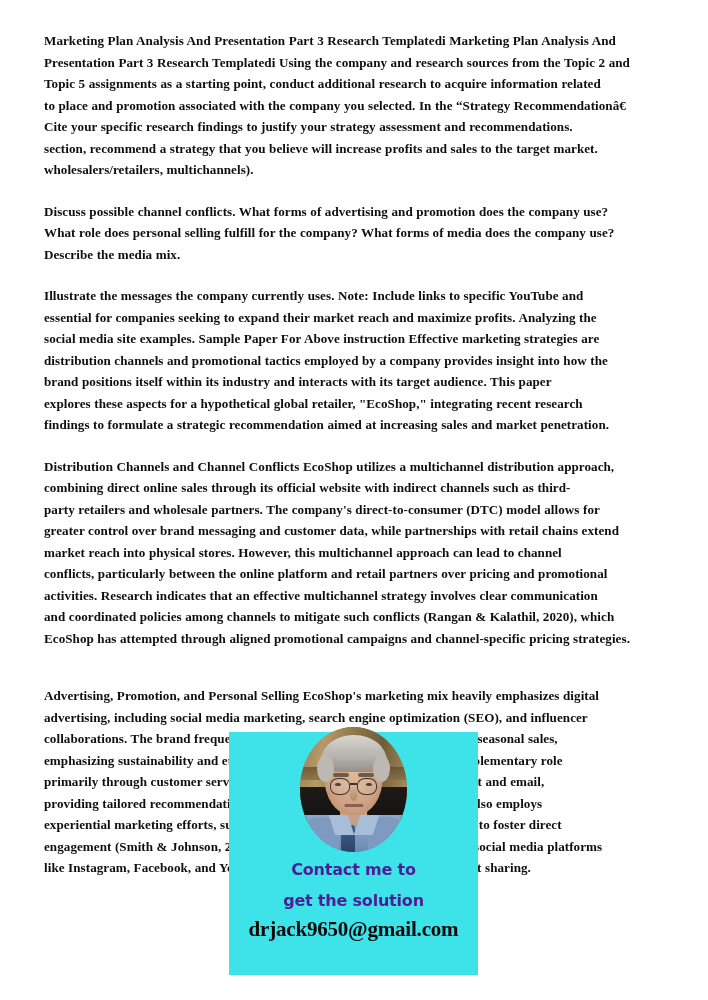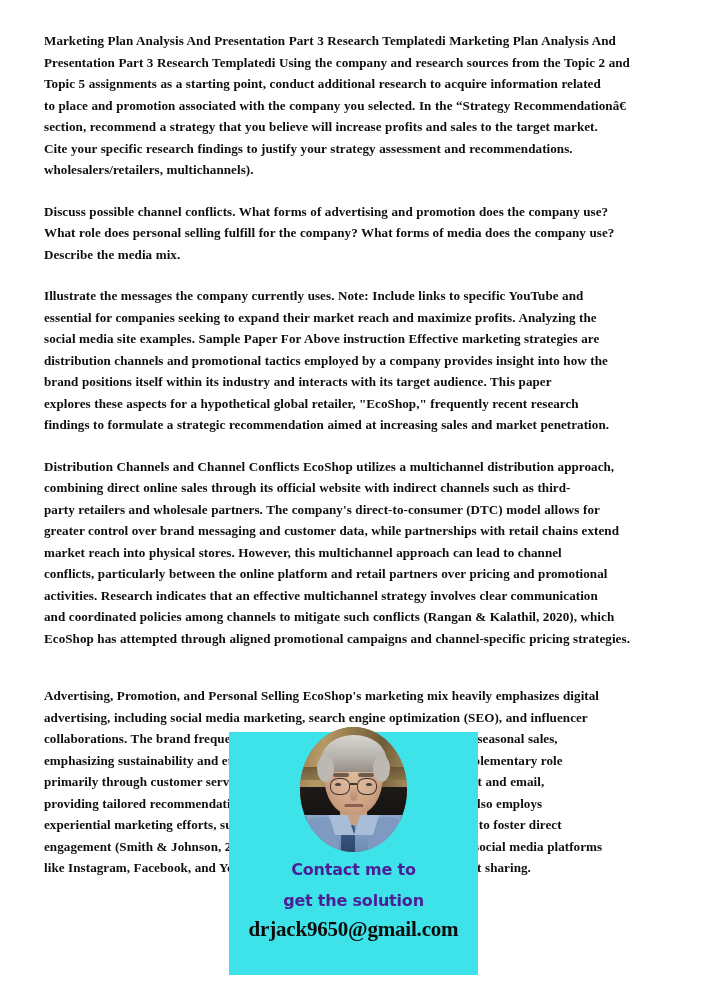--- a/index.html
+++ b/index.html
@@ -202,38 +202,38 @@
 
 <div id="page">
 
   <div id="doc-body">
 
     <p class="para">
       <span class="ln">Marketing Plan Analysis And Presentation Part 3 Research Templatedi Marketing Plan Analysis And</span>
       <span class="ln">Presentation Part 3 Research Templatedi Using the company and research sources from the Topic 2 and</span>
       <span class="ln">Topic 5 assignments as a starting point, conduct additional research to acquire information related</span>
       <span class="ln">to place and promotion associated with the company you selected. In the “Strategy Recommendationâ€</span>
+      <span class="ln">Cite your specific research findings to justify your strategy assessment and recommendations.</span>
       <span class="ln">section, recommend a strategy that you believe will increase profits and sales to the target market.</span>
-      <span class="ln">Cite your specific research findings to justify your strategy assessment and recommendations.</span>
       <span class="ln">wholesalers/retailers, multichannels).</span>
     </p>
 
     <p class="para">
       <span class="ln">Discuss possible channel conflicts. What forms of advertising and promotion does the company use?</span>
       <span class="ln">What role does personal selling fulfill for the company? What forms of media does the company use?</span>
       <span class="ln">Describe the media mix.</span>
     </p>
 
     <p class="para">
       <span class="ln">Illustrate the messages the company currently uses. Note: Include links to specific YouTube and</span>
       <span class="ln">essential for companies seeking to expand their market reach and maximize profits. Analyzing the</span>
       <span class="ln">social media site examples. Sample Paper For Above instruction Effective marketing strategies are</span>
       <span class="ln">distribution channels and promotional tactics employed by a company provides insight into how the</span>
       <span class="ln">brand positions itself within its industry and interacts with its target audience. This paper</span>
-      <span class="ln">explores these aspects for a hypothetical global retailer, "EcoShop," frequently recent research</span>
+      <span class="ln">explores these aspects for a hypothetical global retailer, "EcoShop," integrating recent research</span>
       <span class="ln">findings to formulate a strategic recommendation aimed at increasing sales and market penetration.</span>
     </p>
 
     <p class="para">
       <span class="ln">Distribution Channels and Channel Conflicts EcoShop utilizes a multichannel distribution approach,</span>
       <span class="ln">combining direct online sales through its official website with indirect channels such as third-</span>
       <span class="ln">party retailers and wholesale partners. The company's direct-to-consumer (DTC) model allows for</span>
       <span class="ln">greater control over brand messaging and customer data, while partnerships with retail chains extend</span>
       <span class="ln">market reach into physical stores. However, this multichannel approach can lead to channel</span>
       <span class="ln">conflicts, particularly between the online platform and retail partners over pricing and promotional</span>

